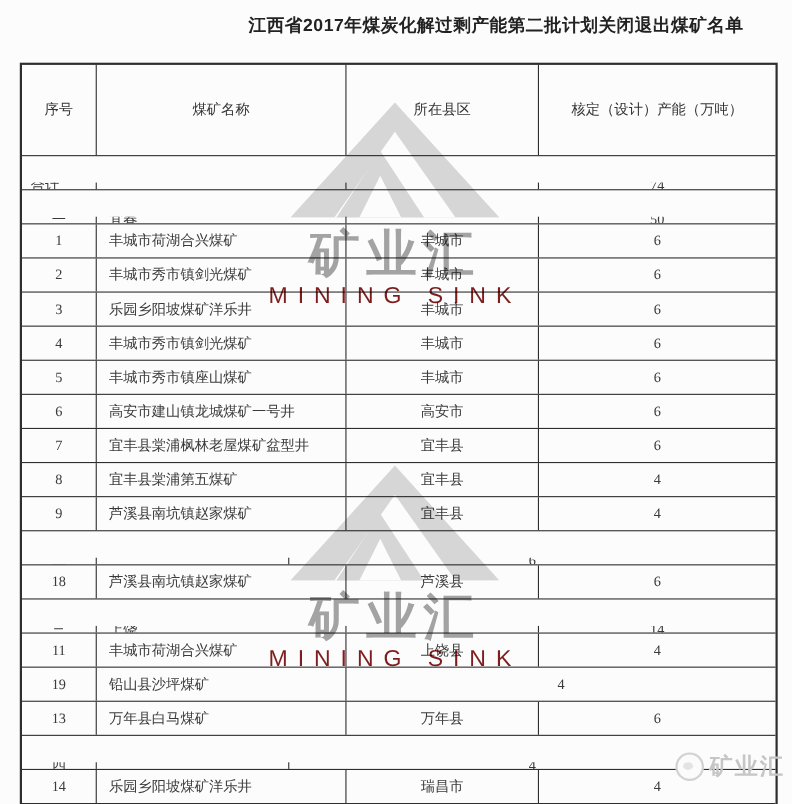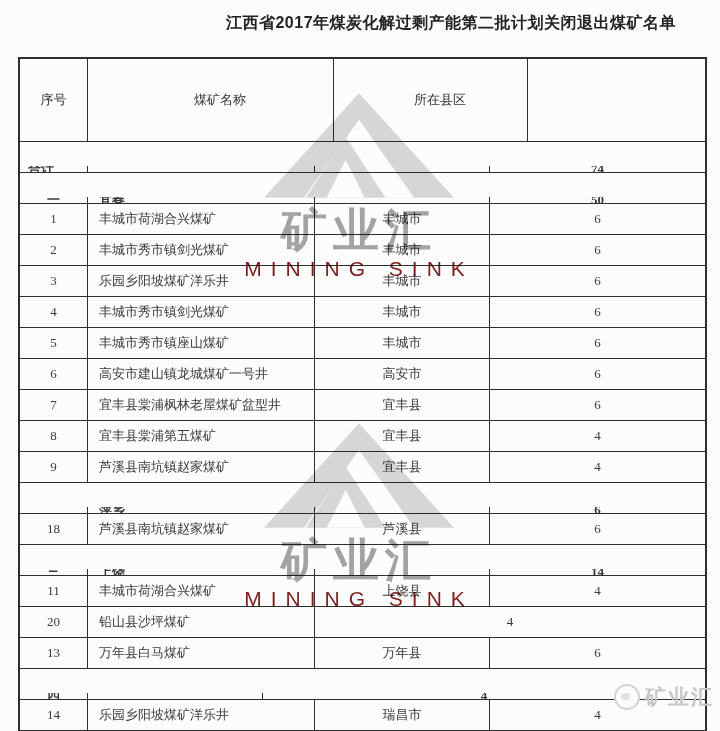--- a/index.html
+++ b/index.html
@@ -12,33 +12,33 @@
   .doc-title {
     position:absolute; top:13px; left:451px; transform:translateX(-50%);
     white-space:nowrap; font-family:"Liberation Sans","DejaVu Sans",sans-serif;
     font-weight:bold; font-size:16px; color:#222; letter-spacing:0.5px;
   }
   .table {
     position:absolute; left:18px; top:57px; width:689px;
     border:2px solid #2e2e2e; background:transparent; z-index:1;
   }
   .row { display:flex; border-bottom:1px solid #2e2e2e; height:31px; }
-  .row.header-row { height:83px;gap:19px; }
+  .row.header-row { height:83px; }
   .row:last-child { border-bottom:2px solid #2e2e2e; height:32px; }
   .cell {
     display:flex; align-items:center; justify-content:center;
     border-right:1px solid #2e2e2e; font-size:13px; color:#3a3a3a;
     overflow:hidden; white-space:nowrap;
   }
   .c-no     { width:68px; }
   .c-name   { width:227px; justify-content:flex-start; padding-left:11px; }
   .c-county { width:175px; }
   .c-cap    { flex:1; border-right:none; }
   .header-row .cell { color:#333; }
-  .row.total .cell, .row.section .cell { font-weight:bold;margin-top:24px; }
+  .row.total .cell, .row.section .cell { font-weight:normal;margin-top:24px; }
   .row.total .c-no { justify-content:flex-start; padding-left:8px; }
 
   
   .wm {
     position:absolute; left:248px; width:222px; z-index:3;
     display:flex; flex-direction:column; align-items:center;
     mix-blend-mode:multiply; pointer-events:none;
   }
   .wm-1 { top:93px; }
   .wm-2 { top:423px; }
@@ -75,20 +75,21 @@
 
 <div class="page">
 
   <div class="doc-title">江西省2017年煤炭化解过剩产能第二批计划关闭退出煤矿名单</div>
 
   <div class="table">
     <div class="row header-row">
       <div class="cell c-no">序号</div>
       <div class="cell c-name" style="justify-content:center;padding-left:0;font-family:Liberation Serif, serif;">煤矿名称</div>
       <div class="cell c-county">所在县区</div>
+      <div class="cell c-cap">核定（设计）产能（万吨）</div>
     </div>
     <div id="rows">
     <div class="row total">
       <div class="cell c-no">合计</div>
       <div class="cell c-name"></div>
       <div class="cell c-county"></div>
       <div class="cell c-cap">74</div>
     </div>
 
     <div class="row section">
@@ -156,21 +157,20 @@
 
     <div class="row data">
       <div class="cell c-no">9</div>
       <div class="cell c-name">芦溪县南坑镇赵家煤矿</div>
       <div class="cell c-county">宜丰县</div>
       <div class="cell c-cap">4</div>
     </div>
 
     <div class="row section">
       <div class="cell c-no">二</div>
-      <div class="cell c-name">萍乡</div>
       <div class="cell c-county"></div>
       <div class="cell c-cap">6</div>
     </div>
 
     <div class="row data">
       <div class="cell c-no">18</div>
       <div class="cell c-name">芦溪县南坑镇赵家煤矿</div>
       <div class="cell c-county">芦溪县</div>
       <div class="cell c-cap">6</div>
     </div>
@@ -183,21 +183,21 @@
     </div>
 
     <div class="row data">
       <div class="cell c-no">11</div>
       <div class="cell c-name">丰城市荷湖合兴煤矿</div>
       <div class="cell c-county">上饶县</div>
       <div class="cell c-cap">4</div>
     </div>
 
     <div class="row data">
-      <div class="cell c-no">20</div>
+      <div class="cell c-no">19</div>
       <div class="cell c-name">铅山县沙坪煤矿</div>
       <div class="cell c-cap">4</div>
     </div>
 
     <div class="row data">
       <div class="cell c-no">13</div>
       <div class="cell c-name">万年县白马煤矿</div>
       <div class="cell c-county">万年县</div>
       <div class="cell c-cap">6</div>
     </div>

